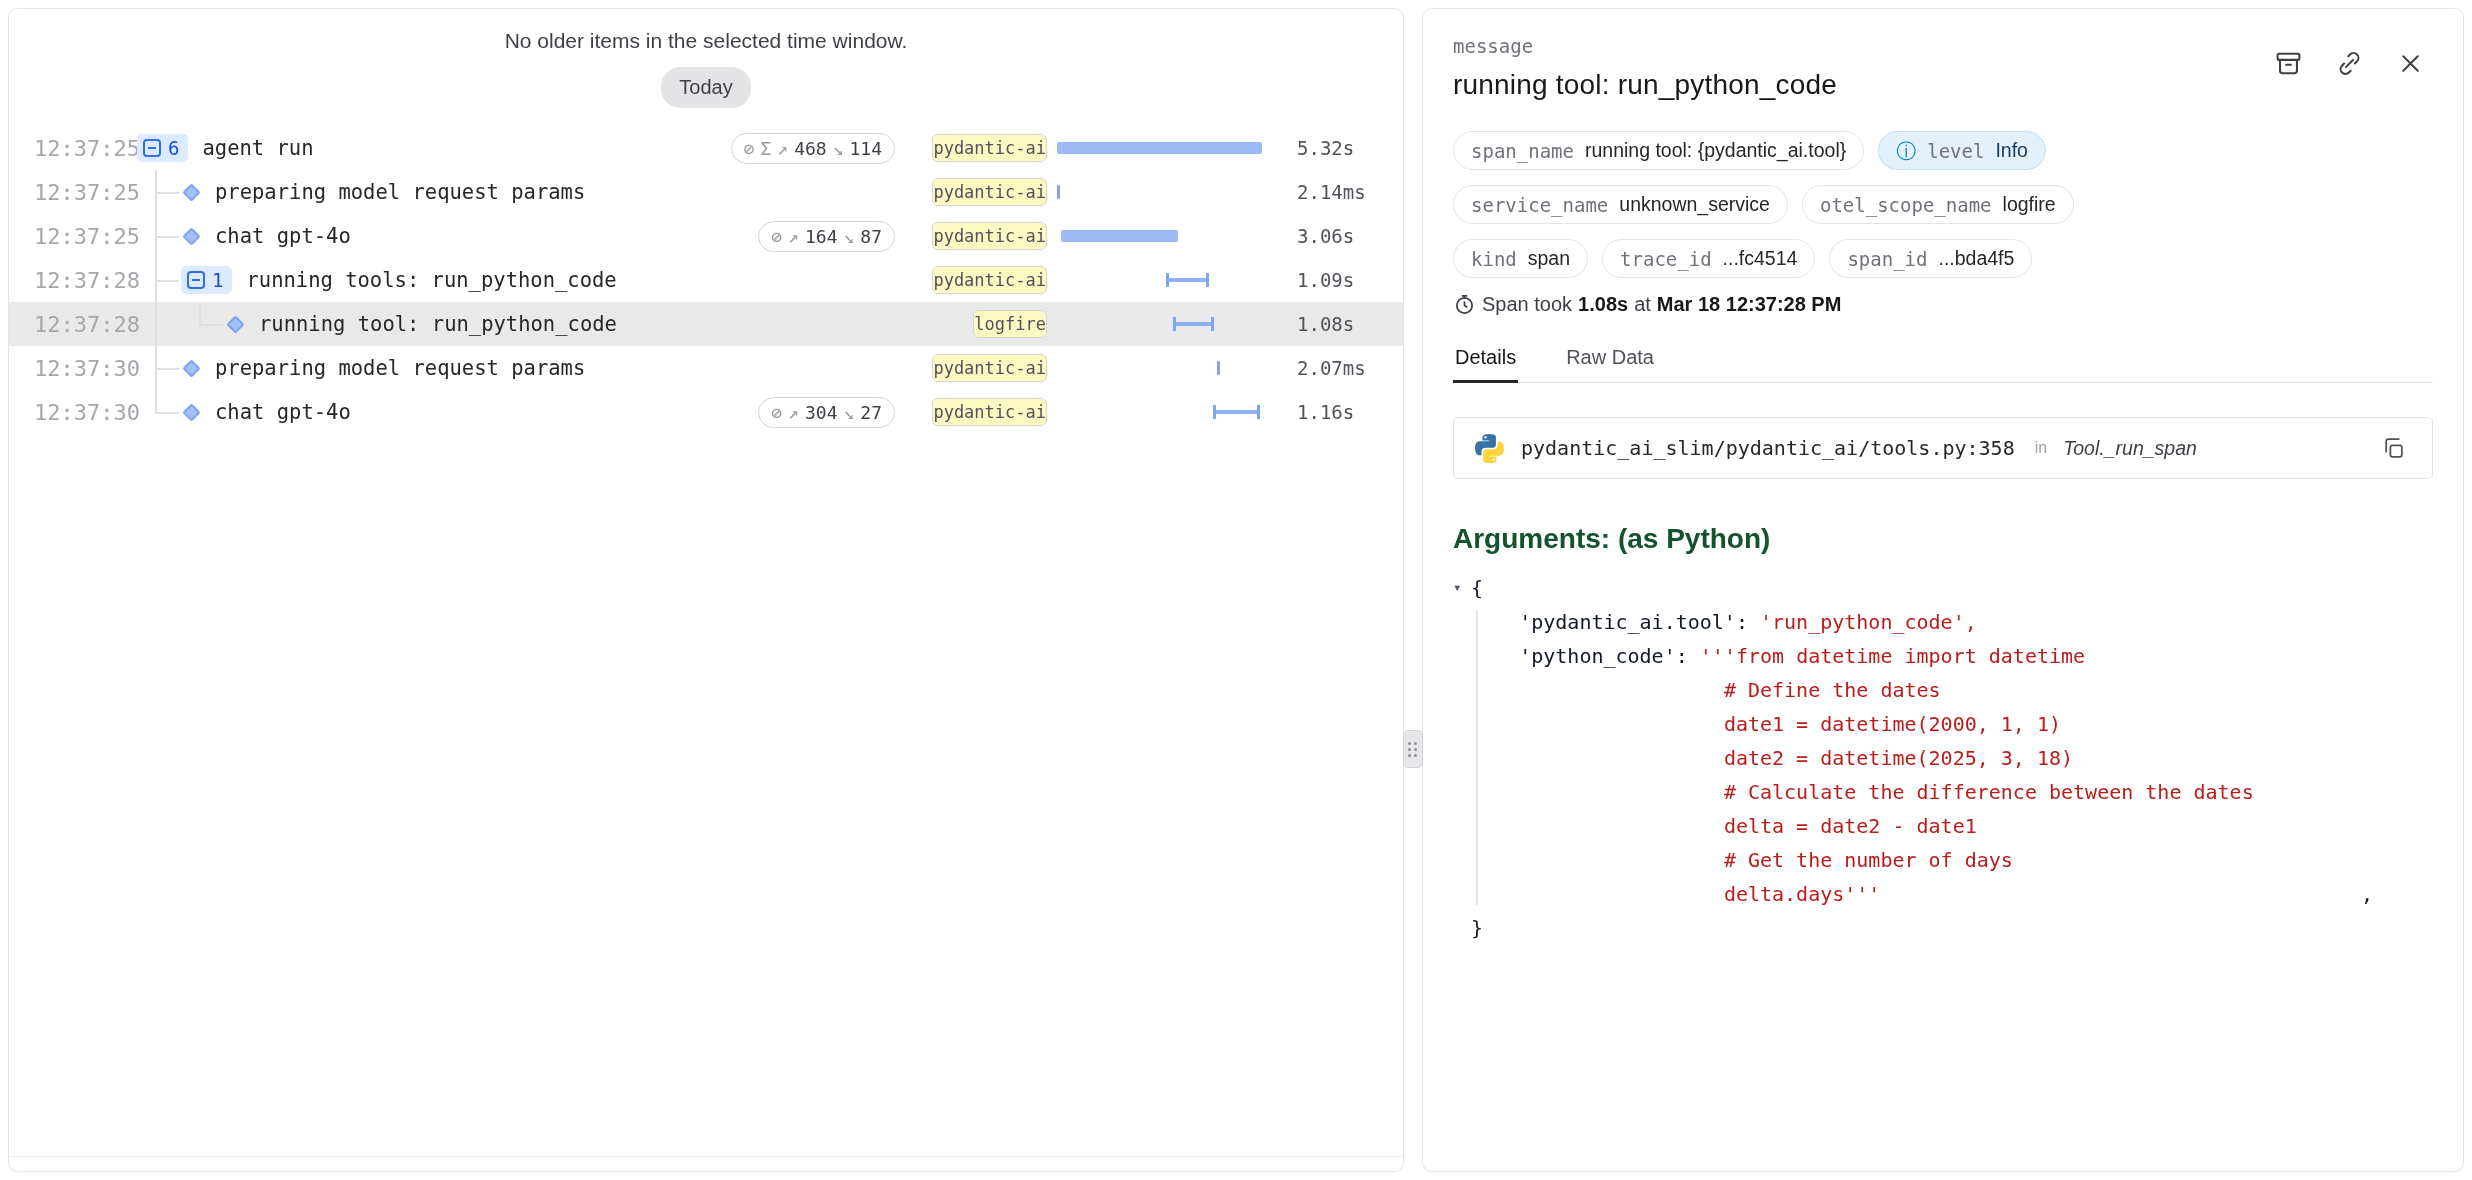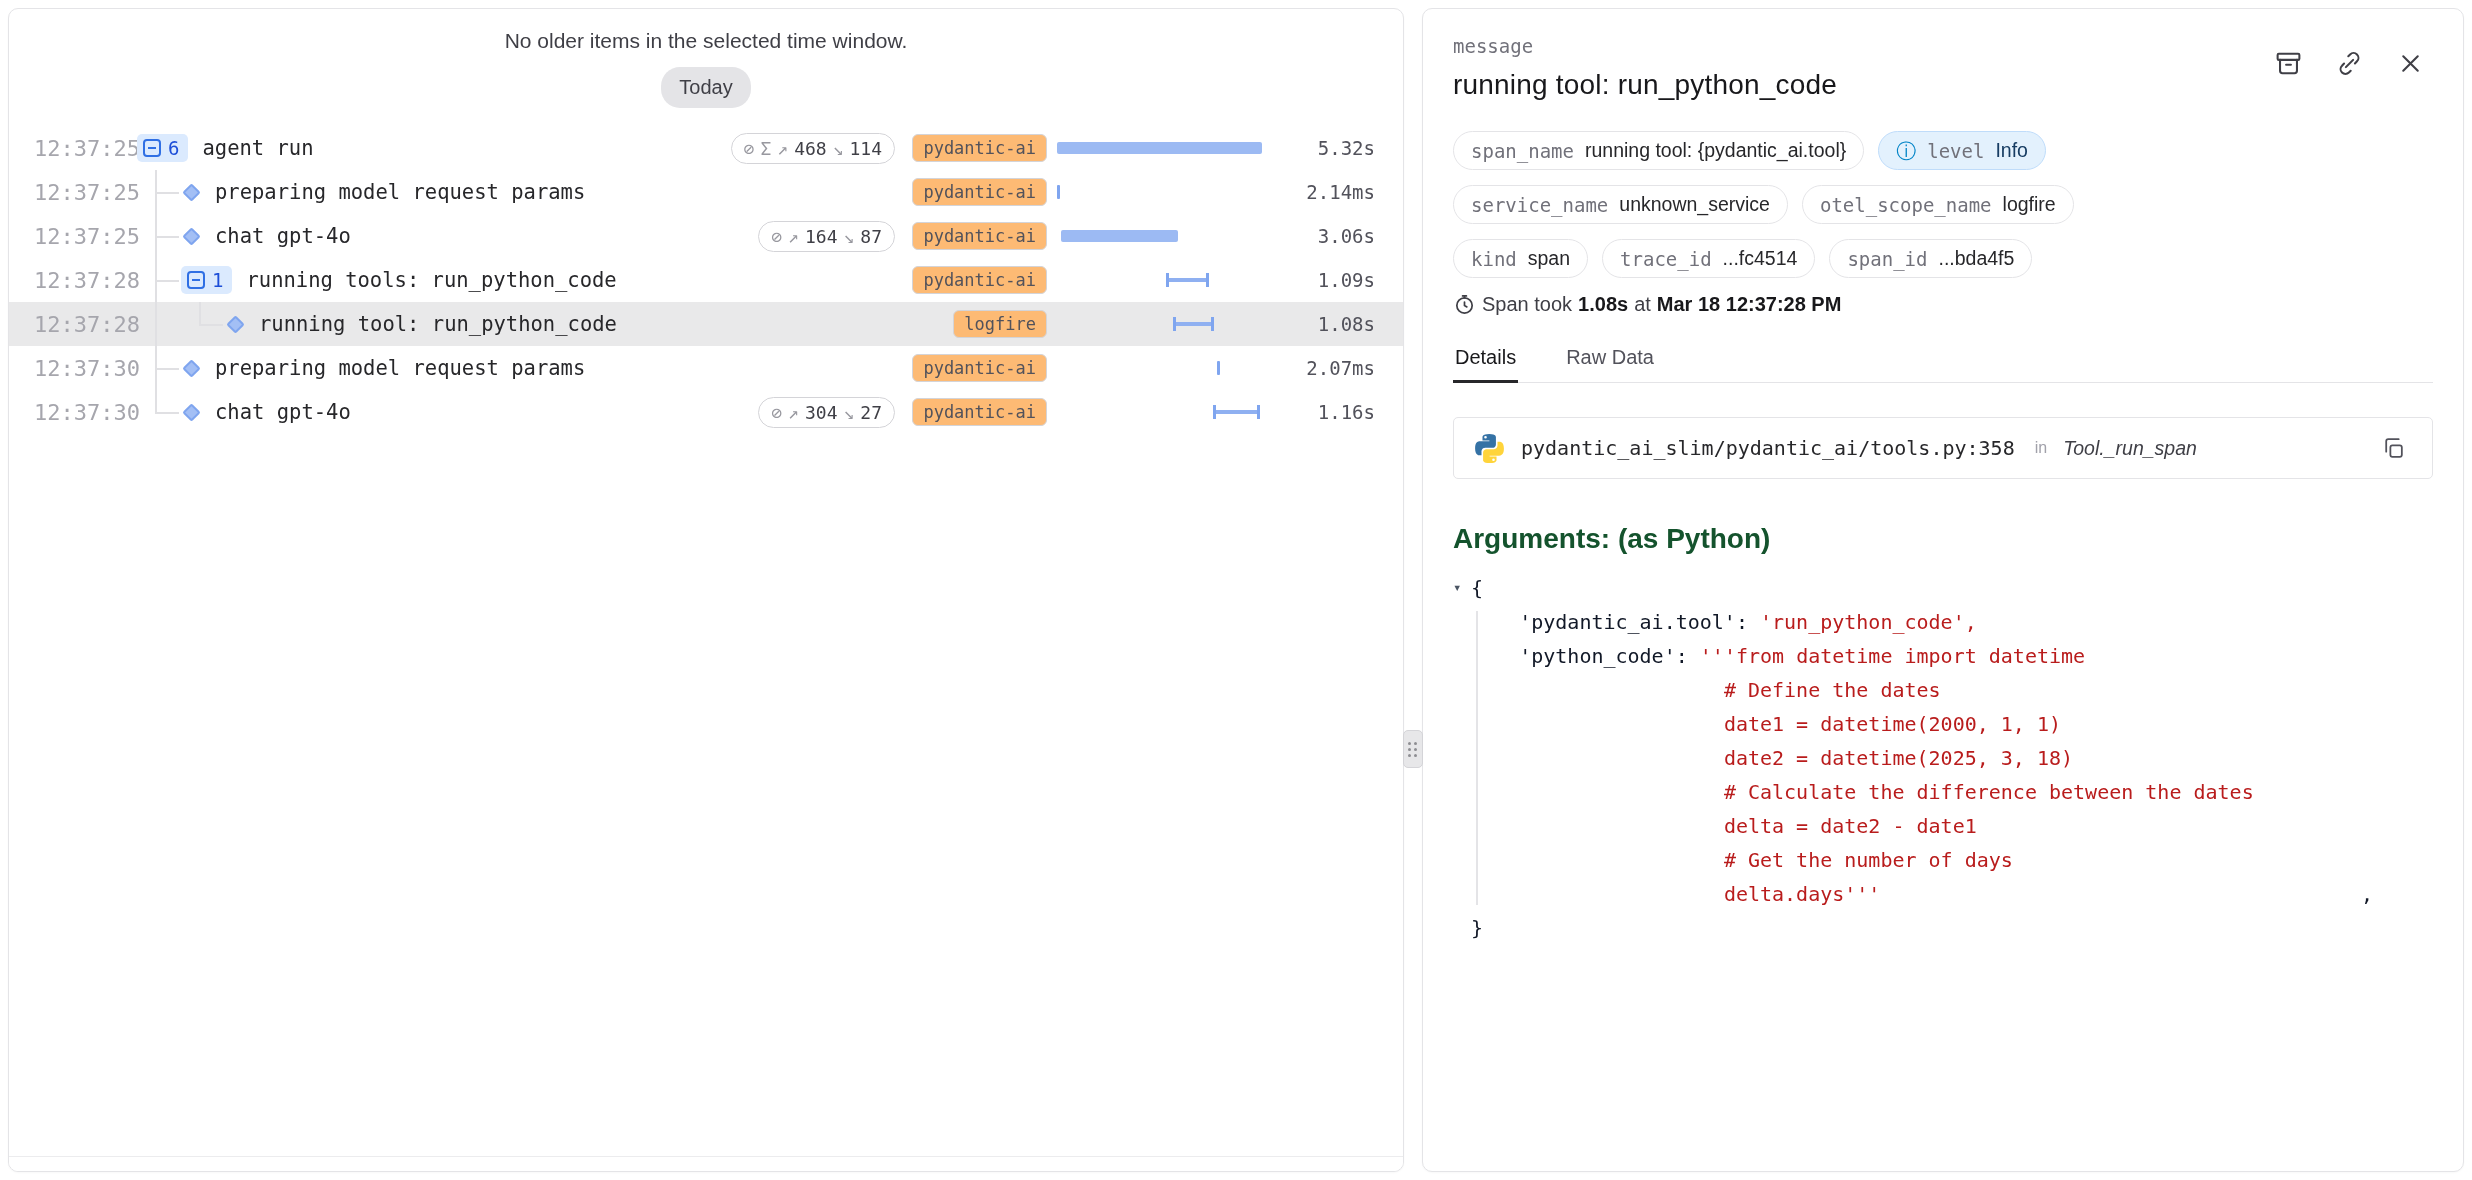--- a/index.html
+++ b/index.html
@@ -36,29 +36,29 @@
   .expander .cnt { color:#1d4ed8; font-size:19px; }
   .diamond { width:13px; height:13px; background:#a3bff5; border:2px solid #7fa5ef; transform:rotate(45deg);
              margin:0 17px 0 4px; flex:none; border-radius:2px; }
   .t-label { font-size:20.5px; color:#27272a; white-space:nowrap; }
   .met-col { width:180px; flex:none; display:flex; justify-content:flex-end; }
   .met-pill { display:inline-flex; align-items:center; gap:6px; border:1.5px solid #d4d4d8; border-radius:17px;
               padding:4px 12px; font-size:18px; background:#fff; }
   .met-ic { color:#98989f; font-size:18px; }
   .met-v { color:#3f3f46; }
   .tag-col { width:152px; flex:none; display:flex; justify-content:flex-end; }
-  .tag { border:1.5px solid #d4d4d8; background:#fdba74; border-radius:6px; padding:3px 10px;
+  .tag { border:1.5px solid #d4d4d8; background:#fef9c3; border-radius:6px; padding:3px 0;
          font-size:17px; color:#52525b; white-space:nowrap; }
   .tl-col { width:250px; flex:none; padding-left:10px; }
   .track { position:relative; height:16px; width:205px; }
   .bar   { position:absolute; top:2px; height:12px; background:#9cbaf3; border-radius:2px; }
   .tick  { position:absolute; top:1px; height:14px; background:#7fa5ef; border-radius:1px; }
   .ibeam { position:absolute; top:1px; height:14px; border-left:3px solid #7fa5ef; border-right:3px solid #7fa5ef; }
   .ibeam::before { content:""; position:absolute; left:0; right:0; top:5px; height:4px; background:#8fb0f1; }
-  .dur-col { width:106px; flex:none; text-align:right; padding-right:28px; font-size:19px; color:#52525b; }
+  .dur-col { width:106px; flex:none; padding-right:28px; font-size:19px; color:#52525b; }
   .left-footer { position:absolute; left:0; right:0; bottom:0; height:15px; border-top:1px solid #ececee; background:#fff; }
 
   
   .handle { position:absolute; left:1403px; top:730px; width:20px; height:38px; background:#e7e7e9;
             border:1px solid #d4d4d8; border-radius:5px; display:flex; align-items:center; justify-content:center;
             cursor:col-resize; z-index:5; }
   .dots { width:11px; display:flex; flex-wrap:wrap; gap:3px; }
   .dot { width:3px; height:3px; border-radius:50%; background:#8e8e93; }
 
   

